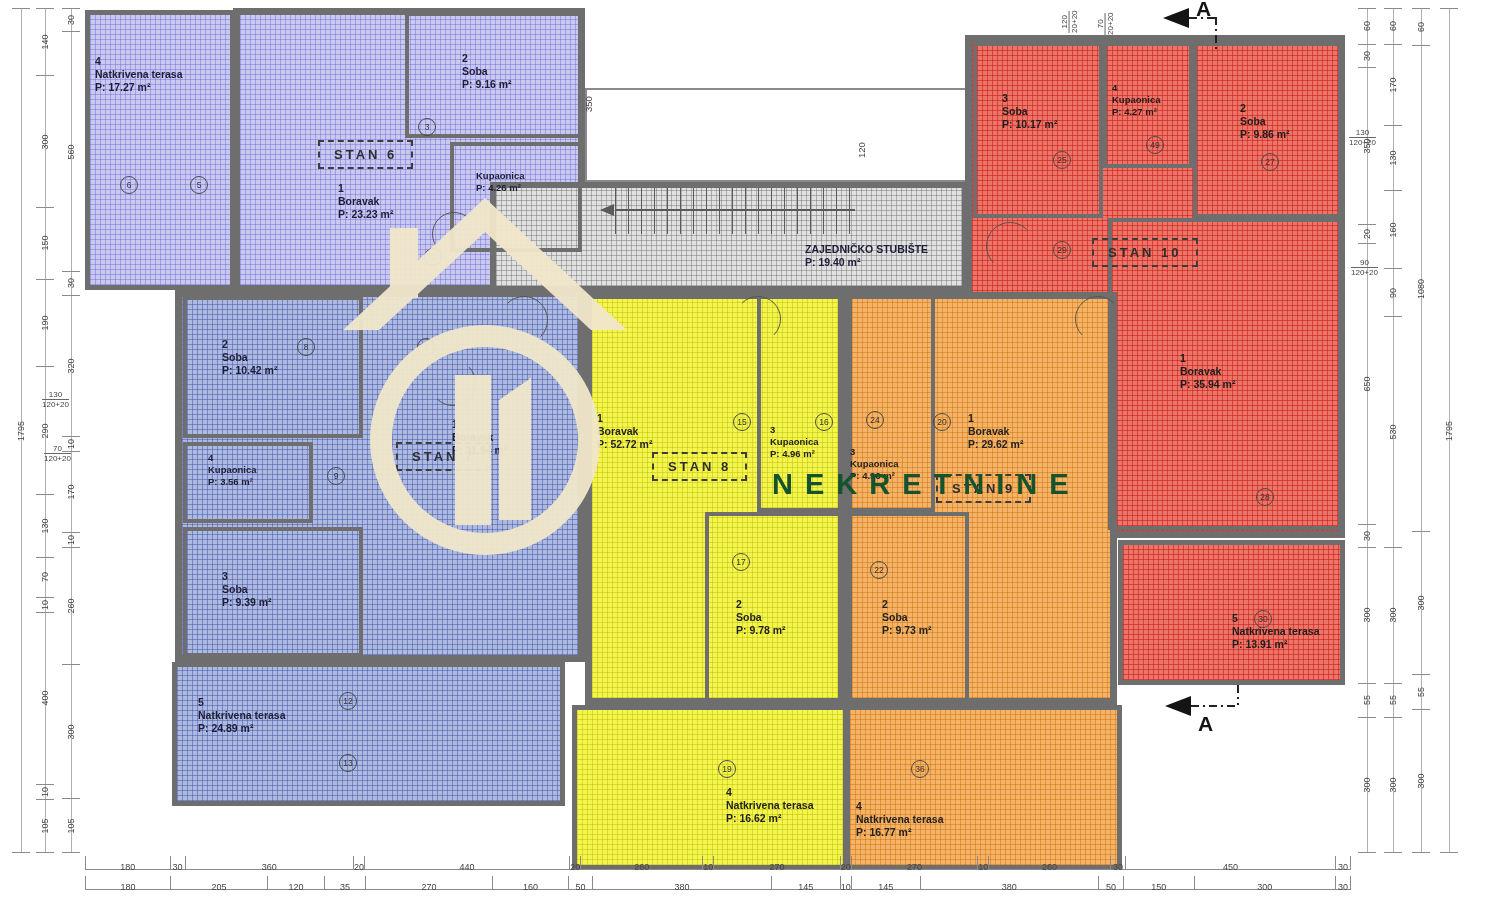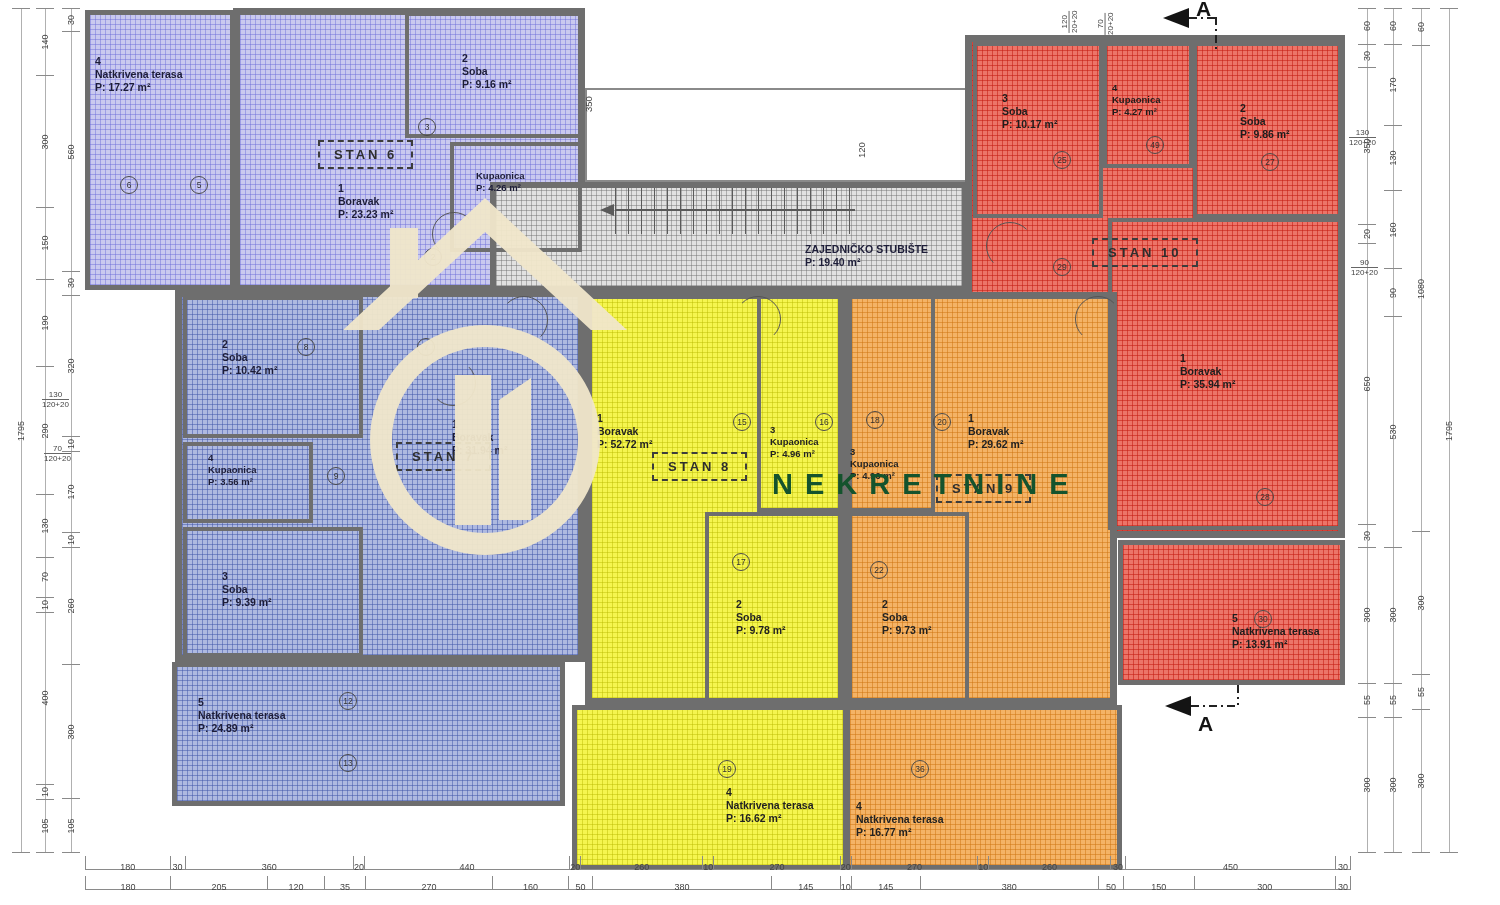--- a/index.html
+++ b/index.html
@@ -440,28 +440,28 @@
     <div class="badge" style="left: 424px; top: 248px;">2</div>
     <div class="badge" style="left: 297px; top: 338px;">8</div>
     <div class="badge" style="left: 417px; top: 338px;">7</div>
     <div class="badge" style="left: 327px; top: 467px;">9</div>
     <div class="badge" style="left: 339px; top: 692px;">12</div>
     <div class="badge" style="left: 339px; top: 754px;">13</div>
     <div class="badge" style="left: 733px; top: 413px;">15</div>
     <div class="badge" style="left: 815px; top: 413px;">16</div>
     <div class="badge" style="left: 732px; top: 553px;">17</div>
     <div class="badge" style="left: 718px; top: 760px;">19</div>
-    <div class="badge" style="left: 866px; top: 411px;">18</div>
+    <div class="badge" style="left: 866px; top: 411px;">24</div>
     <div class="badge" style="left: 933px; top: 413px;">20</div>
     <div class="badge" style="left: 870px; top: 561px;">22</div>
     <div class="badge" style="left: 911px; top: 760px;">36</div>
     <div class="badge" style="left: 1053px; top: 151px;">25</div>
     <div class="badge" style="left: 1146px; top: 136px;">49</div>
     <div class="badge" style="left: 1261px; top: 153px;">27</div>
-    <div class="badge" style="left: 1053px; top: 258px;">29</div>
+    <div class="badge" style="left: 1053px; top: 241px;">29</div>
     <div class="badge" style="left: 1256px; top: 488px;">28</div>
     <div class="badge" style="left: 1254px; top: 610px;">30</div>
     <div class="wlab" style="left: 42px; top: 390px;">
       <span class="wtop">130</span>
       <span class="wbot">120+20</span>
     </div>
     <div class="wlab" style="left: 44px; top: 444px;">
       <span class="wtop">70</span>
       <span class="wbot">120+20</span>
     </div>

